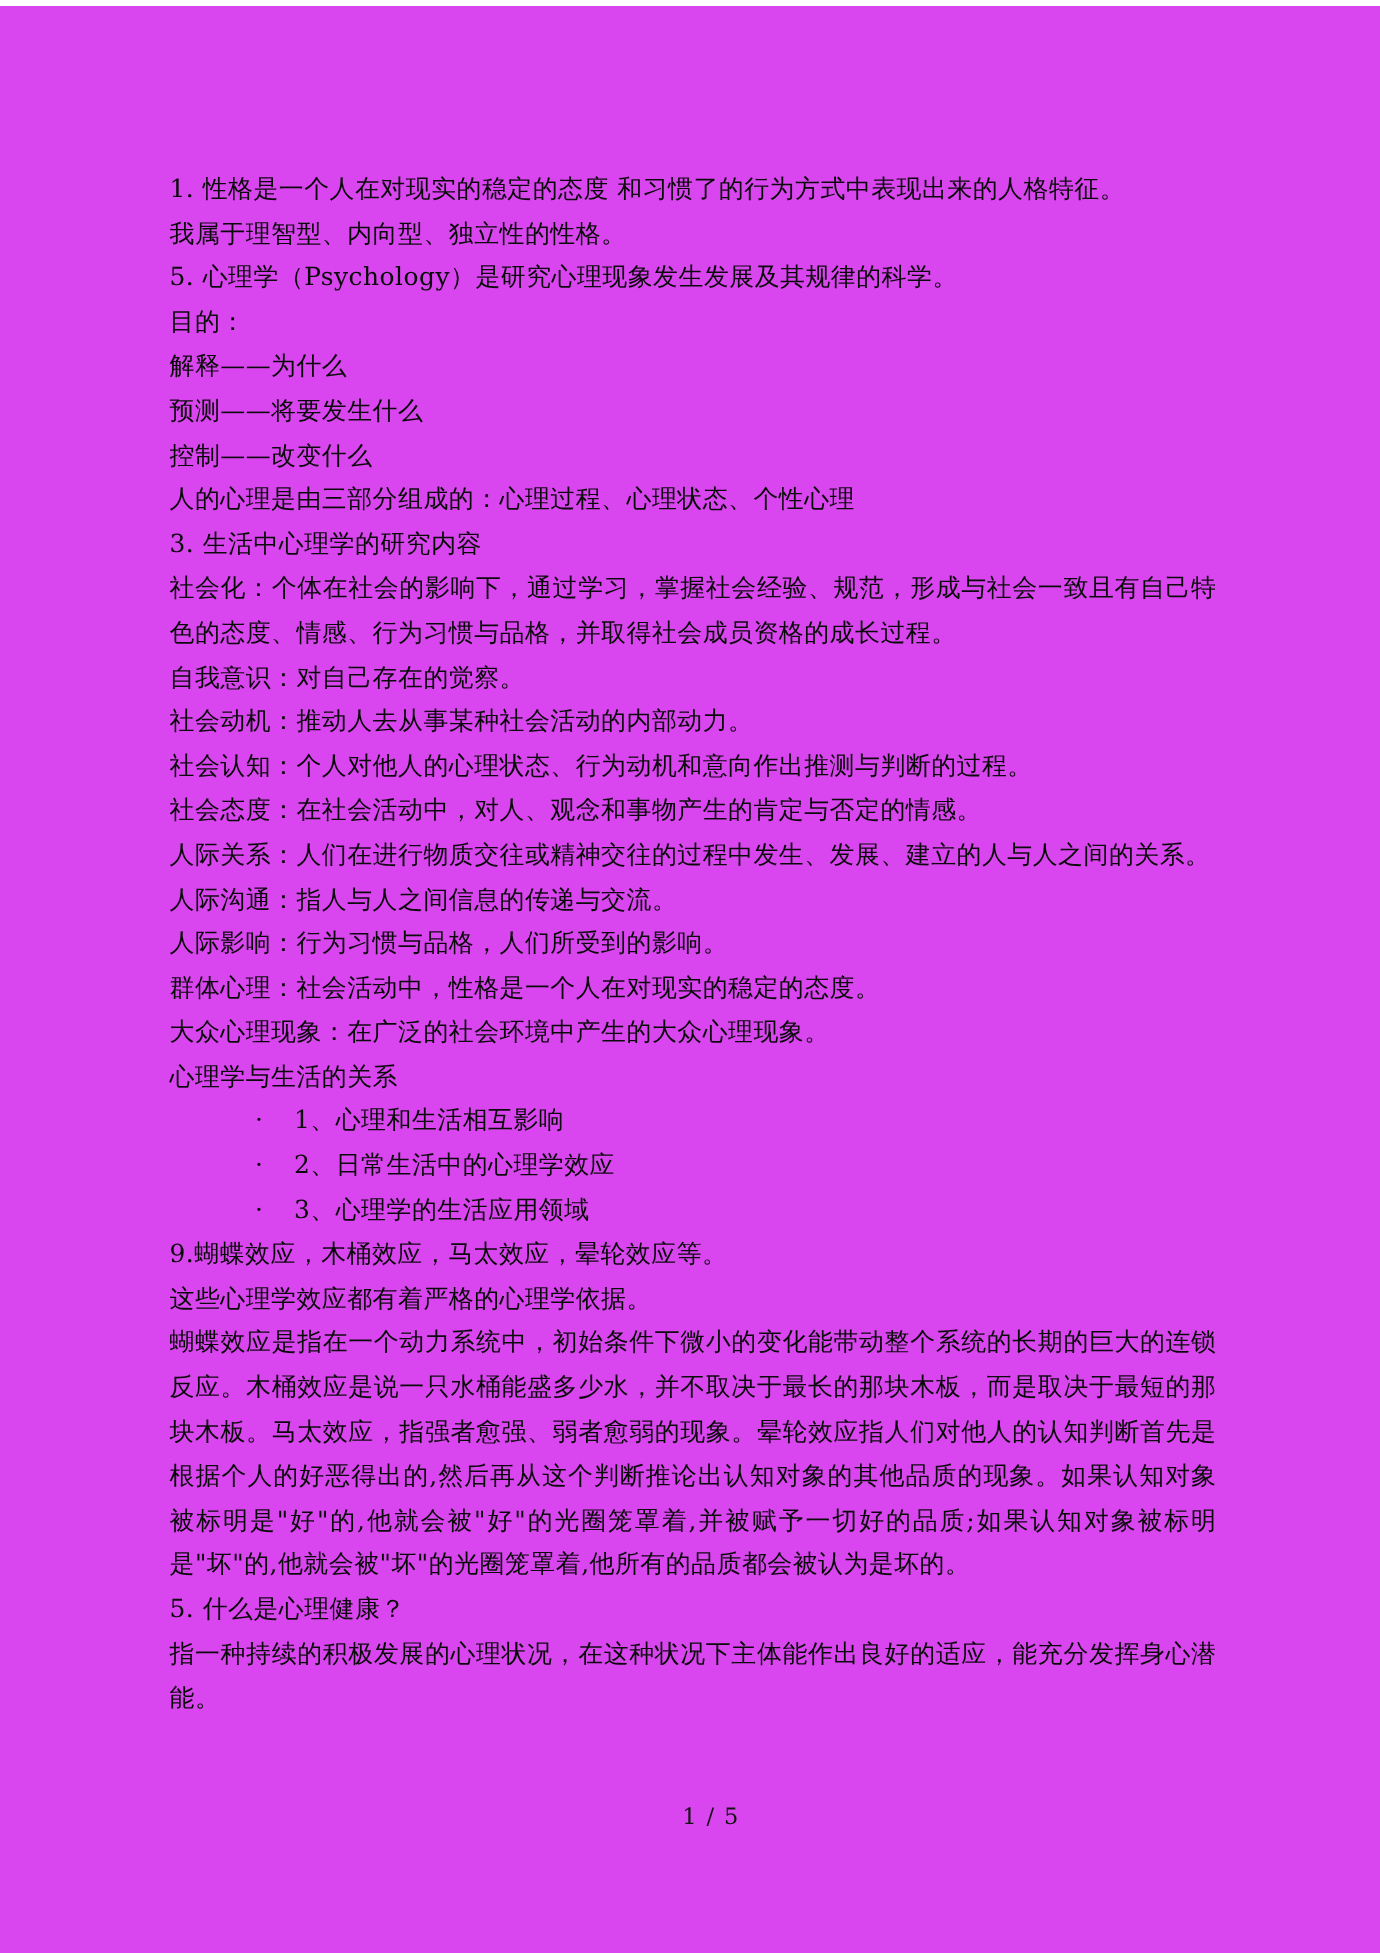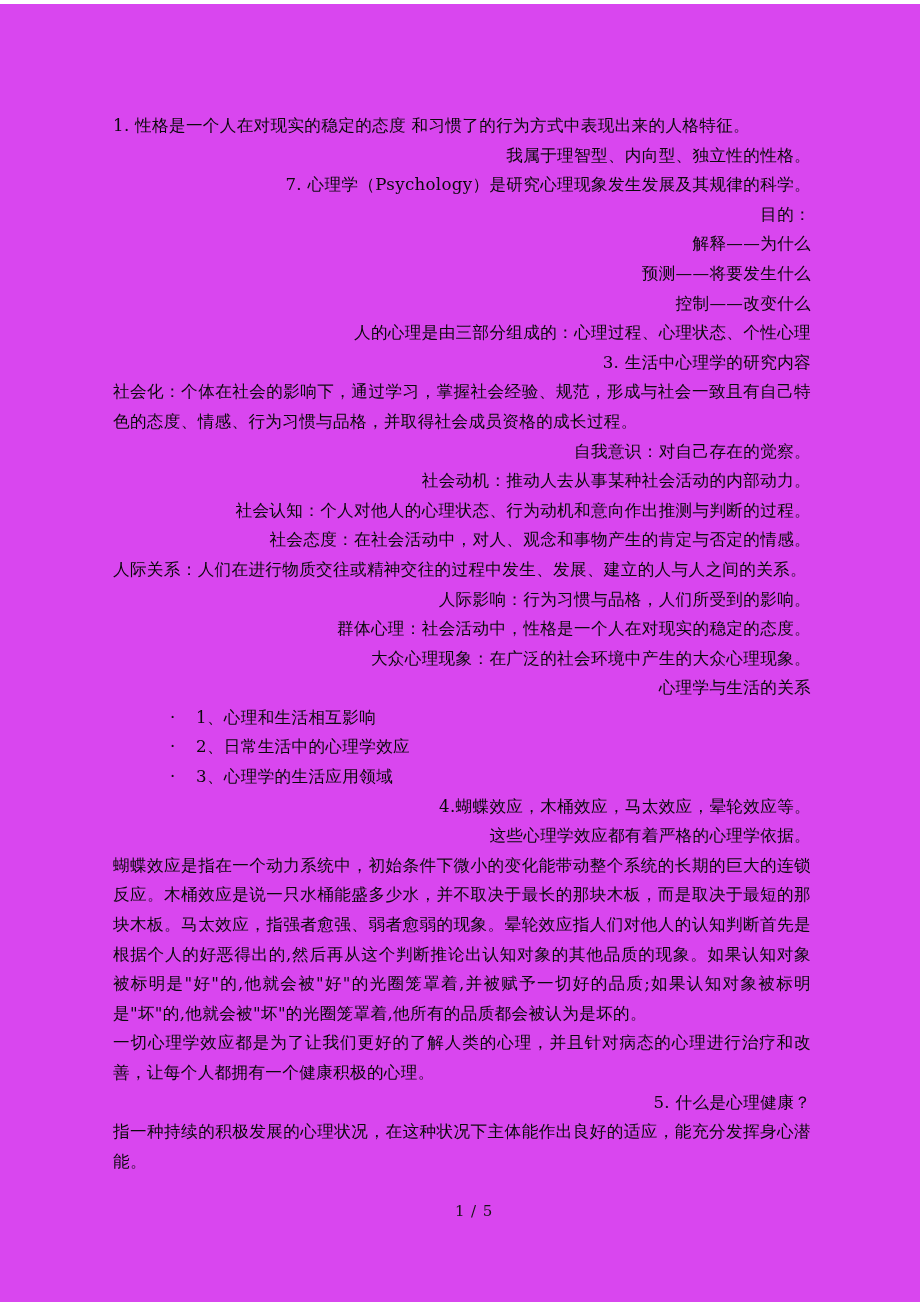--- a/index.html
+++ b/index.html
@@ -31,21 +31,21 @@
     font-size: 16.6px;
     line-height: 29.6px;
     text-align: justify;
     text-justify: inter-ideograph;
     margin: 0;
     letter-spacing: 0.02em;
     word-wrap: break-word;
     overflow-wrap: break-word;
   }
   .para.nojust {
-    text-align: right;
+    text-align: left;
   }
   .bullet-list {
     margin: 0;
     padding: 0;
     list-style: none;
   }
   .bullet-item {
     font-size: 16.6px;
     line-height: 29.6px;
     margin: 0;
@@ -77,46 +77,46 @@
 </style>
 </head>
 <body>
 
 <div class="page">
 
   <div class="content">
 
   <p class="para">1. 性格是一个人在对现实的稳定的态度 和习惯了的行为方式中表现出来的人格特征。</p>
       <p class="para nojust">我属于理智型、内向型、独立性的性格。</p>
-      <p class="para nojust">7. 心理学（Psychology）是研究心理现象发生发展及其规律的科学。</p>
+      <p class="para nojust">5. 心理学（Psychology）是研究心理现象发生发展及其规律的科学。</p>
       <p class="para nojust">目的：</p>
       <p class="para nojust">解释——为什么</p>
       <p class="para nojust">预测——将要发生什么</p>
       <p class="para nojust">控制——改变什么</p>
       <p class="para nojust">人的心理是由三部分组成的：心理过程、心理状态、个性心理</p>
       <p class="para nojust">3. 生活中心理学的研究内容</p>
       <p class="para">社会化：个体在社会的影响下，通过学习，掌握社会经验、规范，形成与社会一致且有自己特色的态度、情感、行为习惯与品格，并取得社会成员资格的成长过程。</p>
       <p class="para nojust">自我意识：对自己存在的觉察。</p>
       <p class="para nojust">社会动机：推动人去从事某种社会活动的内部动力。</p>
       <p class="para nojust">社会认知：个人对他人的心理状态、行为动机和意向作出推测与判断的过程。</p>
       <p class="para nojust">社会态度：在社会活动中，对人、观念和事物产生的肯定与否定的情感。</p>
       <p class="para">人际关系：人们在进行物质交往或精神交往的过程中发生、发展、建立的人与人之间的关系。</p>
+      <p class="para nojust">人际沟通：指人与人之间信息的传递与交流。</p>
       <p class="para nojust">人际影响：行为习惯与品格，人们所受到的影响。</p>
       <p class="para nojust">群体心理：社会活动中，性格是一个人在对现实的稳定的态度。</p>
       <p class="para nojust">大众心理现象：在广泛的社会环境中产生的大众心理现象。</p>
       <p class="para nojust">心理学与生活的关系</p>
       <ul class="bullet-list">
         <li class="bullet-item"><span class="dot">·</span><span>1、心理和生活相互影响</span></li>
         <li class="bullet-item"><span class="dot">·</span><span>2、日常生活中的心理学效应</span></li>
         <li class="bullet-item"><span class="dot">·</span><span>3、心理学的生活应用领域</span></li>
       </ul>
-      <p class="para nojust">4.蝴蝶效应，木桶效应，马太效应，晕轮效应等。</p>
+      <p class="para nojust">9.蝴蝶效应，木桶效应，马太效应，晕轮效应等。</p>
       <p class="para nojust">这些心理学效应都有着严格的心理学依据。</p>
       <p class="para">蝴蝶效应是指在一个动力系统中，初始条件下微小的变化能带动整个系统的长期的巨大的连锁反应。木桶效应是说一只水桶能盛多少水，并不取决于最长的那块木板，而是取决于最短的那块木板。马太效应，指强者愈强、弱者愈弱的现象。晕轮效应指人们对他人的认知判断首先是根据个人的好恶得出的,然后再从这个判断推论出认知对象的其他品质的现象。如果认知对象被标明是"好"的,他就会被"好"的光圈笼罩着,并被赋予一切好的品质;如果认知对象被标明是"坏"的,他就会被"坏"的光圈笼罩着,他所有的品质都会被认为是坏的。</p>
-      <p class="para">一切心理学效应都是为了让我们更好的了解人类的心理，并且针对病态的心理进行治疗和改善，让每个人都拥有一个健康积极的心理。</p>
       <p class="para nojust">5. 什么是心理健康？</p>
       <p class="para">指一种持续的积极发展的心理状况，在这种状况下主体能作出良好的适应，能充分发挥身心潜能。</p>
     </div>
 
   <div class="footer">
     <span>1 / 5</span>
   </div>
 
 </div>
 

